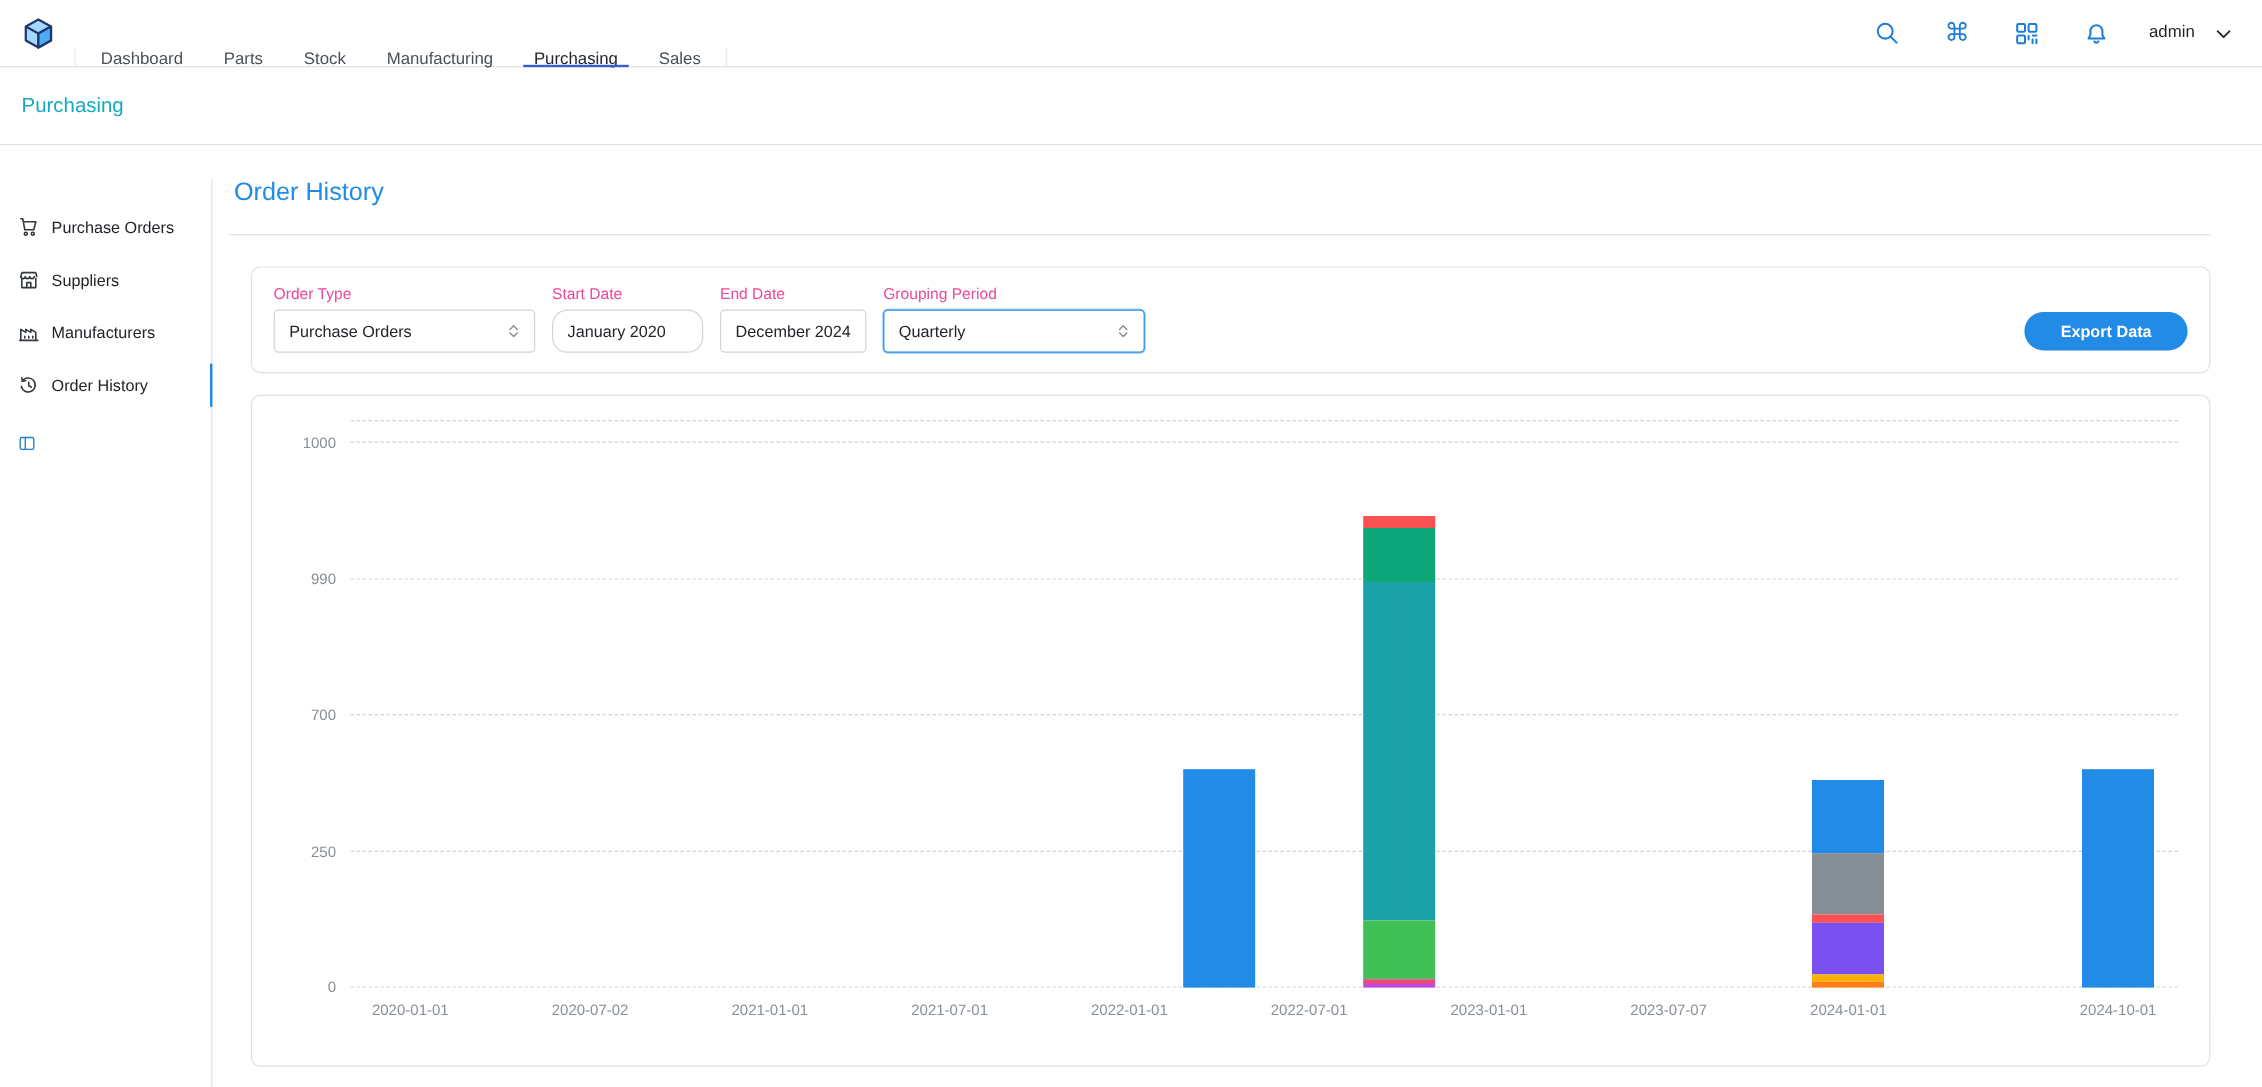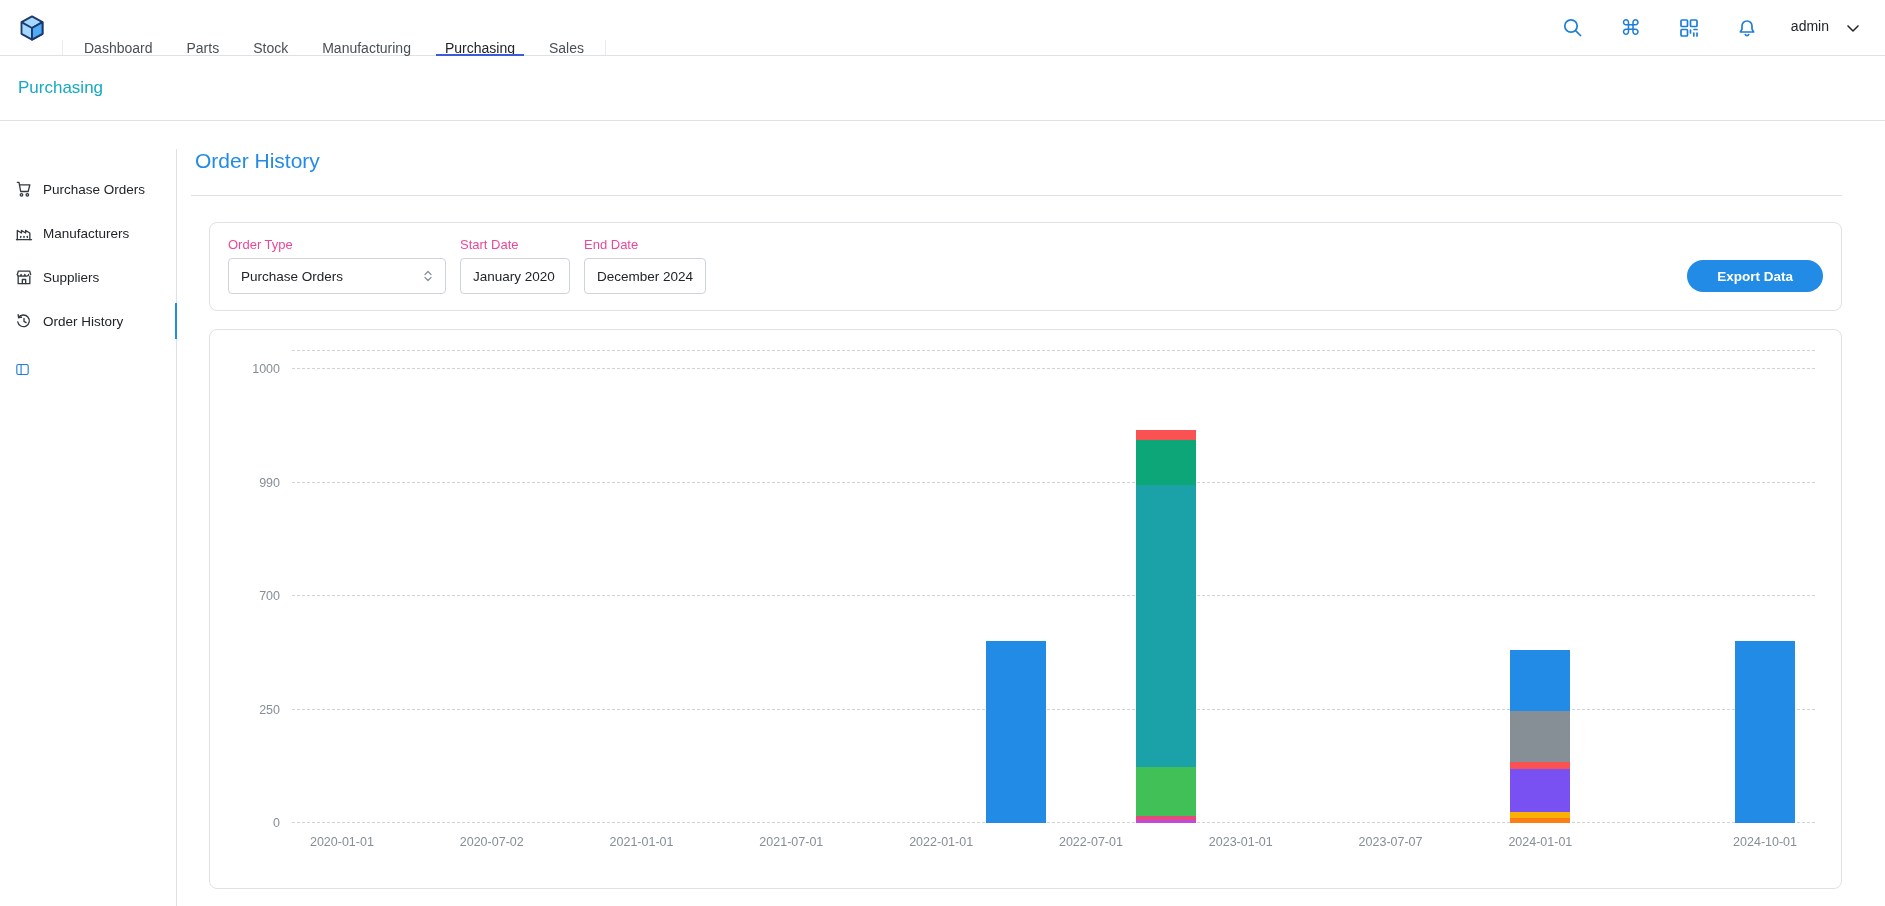--- a/index.html
+++ b/index.html
@@ -41,21 +41,21 @@
   
   .filter-card { margin:26px 0 0 18px; border:1px solid #dee2e6; border-radius:8px; padding:14px 18px 16px 18px; display:flex; align-items:flex-end; }
   .field { margin-right:14px; }
   .field-label { font-size:13px; font-weight:500; color:#ec4899; margin-bottom:6px; }
   .select, .text-input { height:36px; border:1px solid #ced4da; border-radius:4px; font-size:13.5px; color:#212529; background:#fff; }
   .select { display:flex; align-items:center; justify-content:space-between; padding:0 8px 0 12px; cursor:pointer; }
   .select.focused { border-color:#228be6; box-shadow:0 0 0 1px rgba(34,139,230,.35); }
   .select svg { stroke:#868e96; fill:none; stroke-width:1.6; stroke-linecap:round; stroke-linejoin:round; }
   .text-input { padding:0 12px; outline:none; font-family:"Liberation Sans", sans-serif; }
   .w-order { width:218px; }
-  .w-start { width:110px; }
+  .w-start { width:126px;border-radius:13px; }
   .w-end { width:122px; }
   .w-group { width:218px; }
   .filter-spacer { flex:1; }
   .export-btn { height:32px; padding:0 30px; background:#228be6; color:#fff; border:none; border-radius:16px; font-size:13.5px; font-weight:600; cursor:pointer; margin-bottom:2px; font-family:"Liberation Sans", sans-serif; }
 
   
   .chart-card { margin:18px 0 0 18px; border:1px solid #dee2e6; border-radius:8px; padding:20px 26px 14px 26px; height:560px; }
   .chart-area { margin-left:56px; position:relative; }
   .plot { position:relative; height:473px; border-top:1px dashed #ced4da; }
   .gridline { position:absolute; left:0; right:0; height:0; border-top:1px dashed #ced4da; }
@@ -131,36 +131,36 @@
     <div class="side-item">
       <svg width="20" height="20" viewBox="0 0 24 24">
         <circle cx="9" cy="19" r="1.5"></circle>
           <circle cx="16" cy="19" r="1.5"></circle>
         <path d="M4 4h2l2 11h9l2-8H7"></path>
       </svg>
       <span>Purchase Orders</span>
     </div>
     <div class="side-item">
       <svg width="20" height="20" viewBox="0 0 24 24">
+        <path d="M4 9l1.2-4h13.6L20 9"></path>
+          <path d="M4 9c0 1.2 1 2 2.2 2S8.5 10.2 8.5 9c0 1.2 1 2 2.2 2s2.3-.8 2.3-2c0 1.2 1 2 2.2 2s2.3-.8 2.3-2"></path>
+        <path d="M5 11v9h14v-9"></path>
+          <path d="M10 20v-5h4v5"></path>
+      </svg>
+      <span>Suppliers</span>
+    </div>
+    <div class="side-item">
+      <svg width="20" height="20" viewBox="0 0 24 24">
         <path d="M4 20V9l5 3V9l5 3V9l5 3v8"></path>
           <line x1="3" y1="20" x2="21" y2="20"></line>
           <line x1="8" y1="16" x2="8" y2="17.5"></line>
           <line x1="12" y1="16" x2="12" y2="17.5"></line>
           <line x1="16" y1="16" x2="16" y2="17.5"></line>
       </svg>
       <span>Manufacturers</span>
-    </div>
-    <div class="side-item">
-      <svg width="20" height="20" viewBox="0 0 24 24">
-        <path d="M4 9l1.2-4h13.6L20 9"></path>
-          <path d="M4 9c0 1.2 1 2 2.2 2S8.5 10.2 8.5 9c0 1.2 1 2 2.2 2s2.3-.8 2.3-2c0 1.2 1 2 2.2 2s2.3-.8 2.3-2"></path>
-        <path d="M5 11v9h14v-9"></path>
-          <path d="M10 20v-5h4v5"></path>
-      </svg>
-      <span>Suppliers</span>
     </div>
     <div class="side-item active">
       <svg width="20" height="20" viewBox="0 0 24 24">
         <path d="M5.5 8a7 7 0 1 1-1 5"></path>
           <polyline points="5,4.5 5.5,8 9,7.5"></polyline>
           <polyline points="12,9 12,12.5 14.5,14"></polyline>
       </svg>
       <span>Order History</span>
     </div>
     <div class="side-collapse">
@@ -186,20 +186,30 @@
             </svg>
         </div>
       </div>
       <div class="field">
         <div class="field-label">Start Date</div>
         <input class="text-input w-start" value="January 2020" style="">
       </div>
       <div class="field">
         <div class="field-label">End Date</div>
         <input class="text-input w-end" value="December 2024" style="">
+      </div>
+      <div class="field">
+        <div class="field-label">Grouping Period</div>
+        <div class="select focused w-group">
+          <span>Quarterly</span>
+          <svg width="18" height="18" viewBox="0 0 24 24">
+              <polyline points="8,10 12,6 16,10"></polyline>
+              <polyline points="8,14 12,18 16,14"></polyline>
+            </svg>
+        </div>
       </div>
       <div class="filter-spacer"></div>
       <button class="export-btn">Export Data</button>
     </section>
 
     <section class="chart-card">
       <div class="chart-area">
         <div class="plot" id="plot">
             <div class="gridline" style="bottom: 0%;">
               <span class="ytick">0</span>

